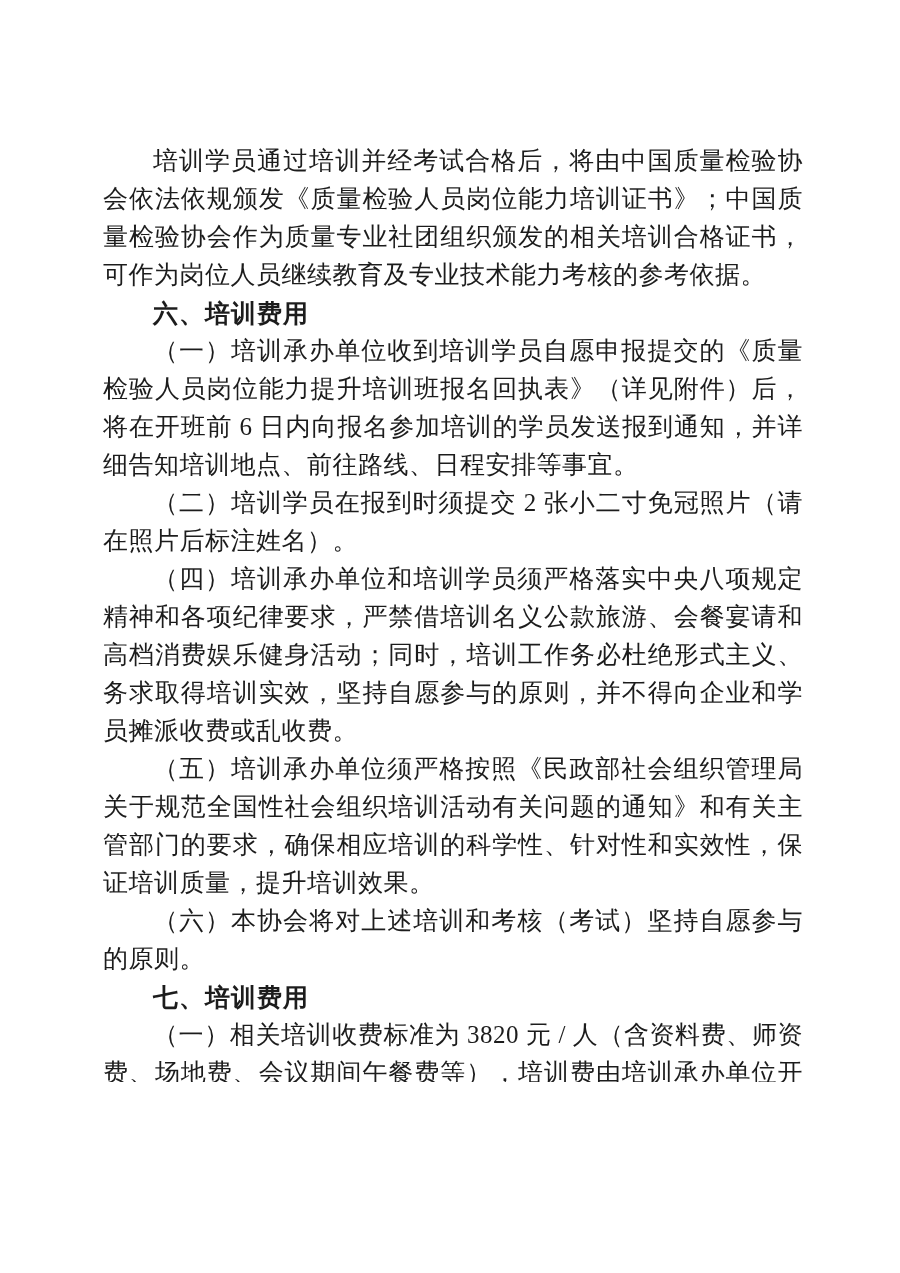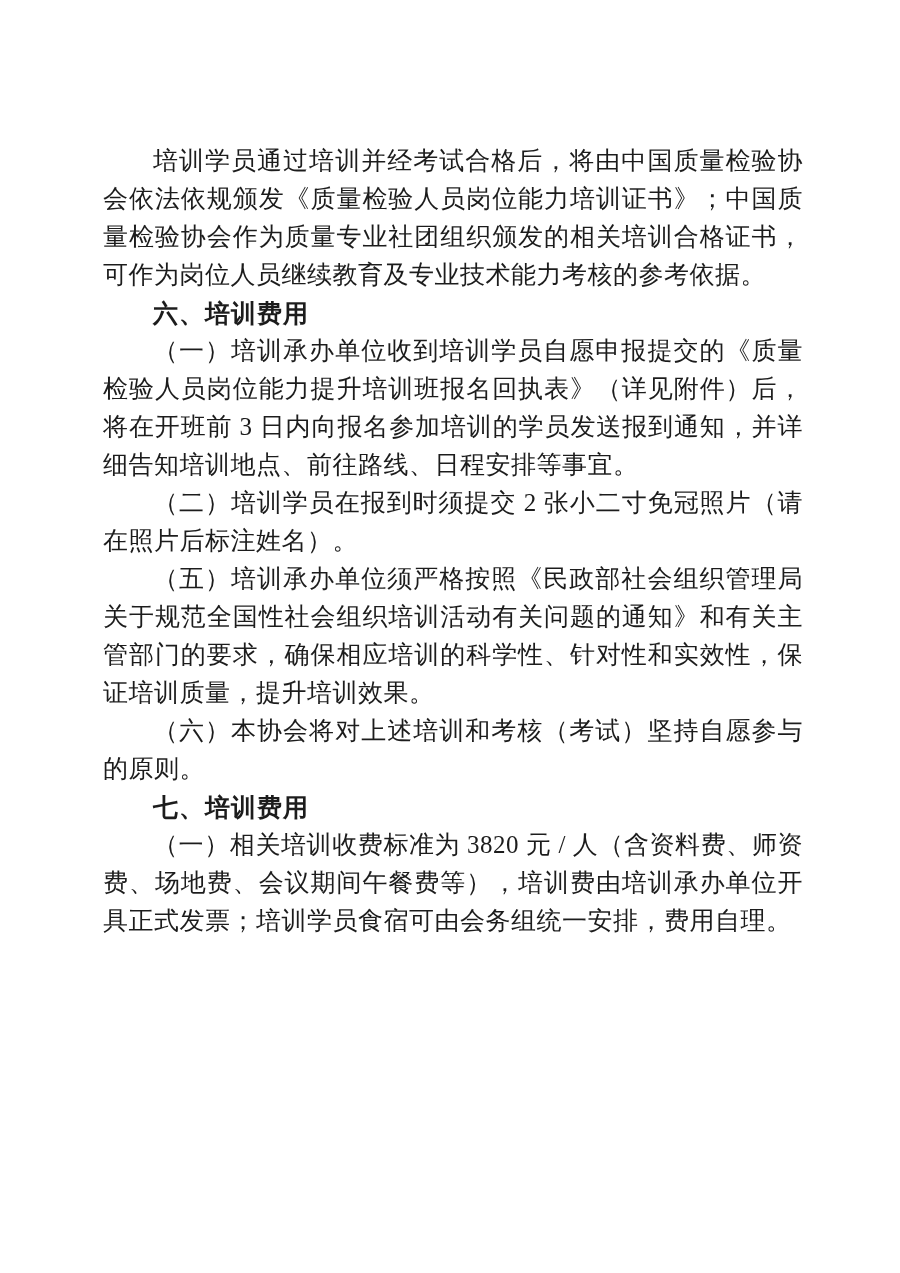--- a/index.html
+++ b/index.html
@@ -50,21 +50,22 @@
     font-family: "Liberation Serif", "DejaVu Serif", serif;
   }
 </style>
 </head>
 <body>
 
 <div class="page">
   <div class="content">
     <p class="body-para">培训学员通过培训并经考试合格后，将由中国质量检验协会依法依规颁发《质量检验人员岗位能力培训证书》；中国质量检验协会作为质量专业社团组织颁发的相关培训合格证书，可作为岗位人员继续教育及专业技术能力考核的参考依据。</p>
     <h2 class="section-heading">六、培训费用</h2>
-    <p class="body-para">（一）培训承办单位收到培训学员自愿申报提交的《质量检验人员岗位能力提升培训班报名回执表》（详见附件）后，将在开班前 3 日内向报名参加培训的学员发送报到通知，并详细告知培训地点、前往路线、日程安排等事宜。</p>
+    <p class="body-para">（一）培训承办单位收到培训学员自愿申报提交的《质量检验人员岗位能力提升培训班报名回执表》（详见附件）后，将在开班前 6 日内向报名参加培训的学员发送报到通知，并详细告知培训地点、前往路线、日程安排等事宜。</p>
     <p class="body-para">（二）培训学员在报到时须提交 2 张小二寸免冠照片（请在照片后标注姓名）。</p>
+    <p class="body-para">（四）培训承办单位和培训学员须严格落实中央八项规定精神和各项纪律要求，严禁借培训名义公款旅游、会餐宴请和高档消费娱乐健身活动；同时，培训工作务必杜绝形式主义、务求取得培训实效，坚持自愿参与的原则，并不得向企业和学员摊派收费或乱收费。</p>
     <p class="body-para">（五）培训承办单位须严格按照《民政部社会组织管理局关于规范全国性社会组织培训活动有关问题的通知》和有关主管部门的要求，确保相应培训的科学性、针对性和实效性，保证培训质量，提升培训效果。</p>
     <p class="body-para">（六）本协会将对上述培训和考核（考试）坚持自愿参与的原则。</p>
     <h2 class="section-heading">七、培训费用</h2>
     <p class="body-para">（一）相关培训收费标准为 3820 元 / 人（含资料费、师资费、场地费、会议期间午餐费等），培训费由培训承办单位开具正式发票；培训学员食宿可由会务组统一安排，费用自理。</p>
   </div>
   <div class="page-number">— 5 —</div>
 </div>
 
 </body></html>

